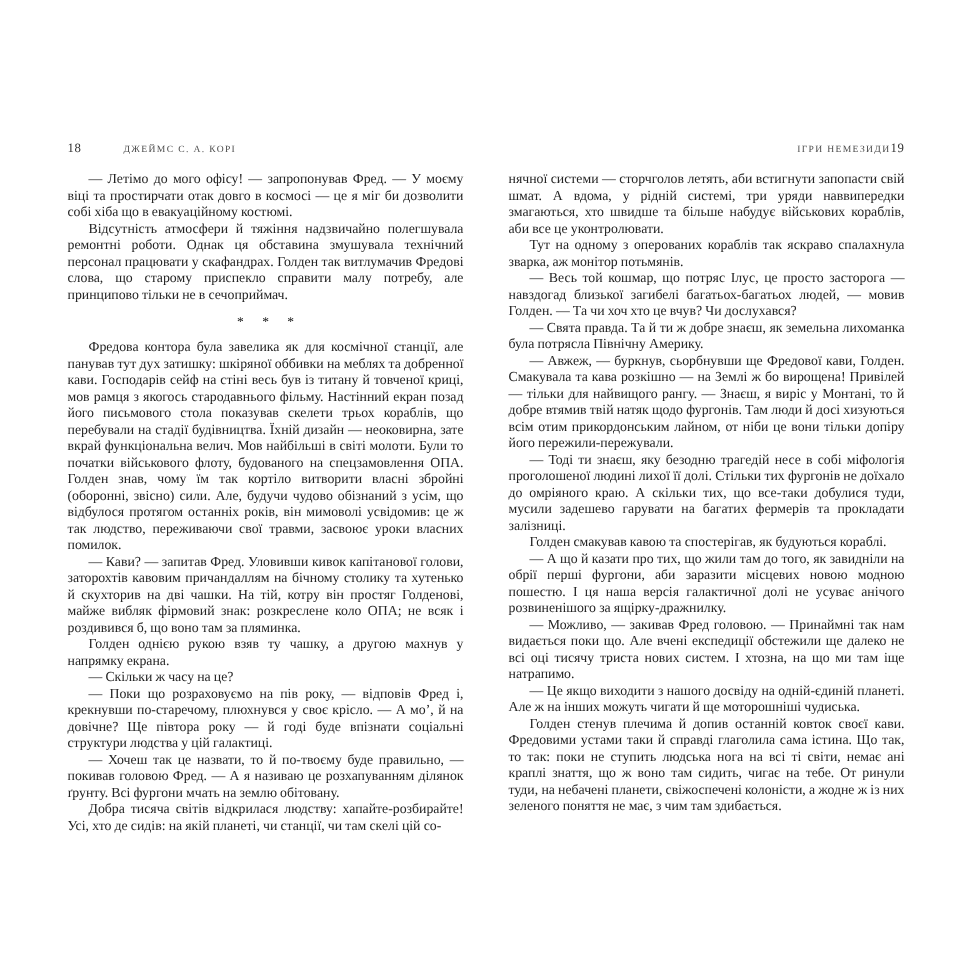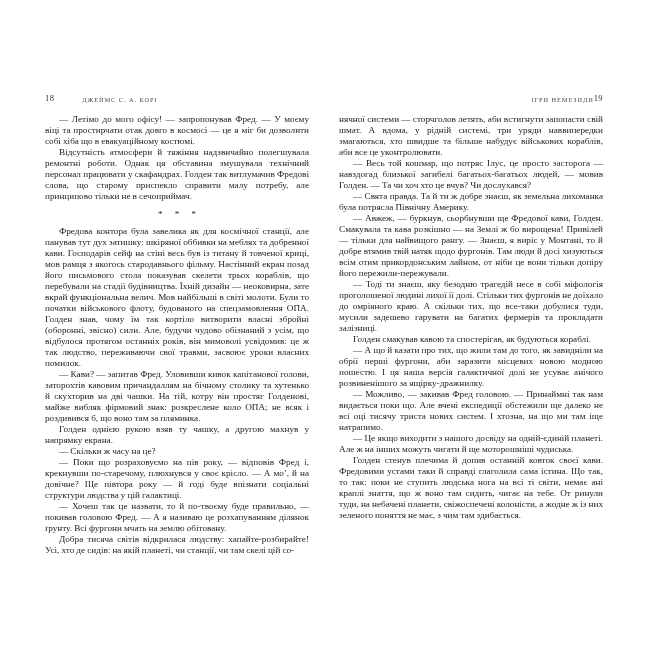--- a/index.html
+++ b/index.html
@@ -94,20 +94,21 @@
       </div>
   </section>
 
   <section class="page right">
     <header class="pg-header">
       <span class="run-title">ІГРИ НЕМЕЗИДИ</span>
       <span class="pg-num">19</span>
     </header>
     <div class="page-body">
         <p class="para">нячної системи — сторчголов летять, аби встигнути запопасти свій шмат. А вдома, у рідній системі, три уряди наввипередки змагаються, хто швидше та більше набудує військових кораблів, аби все це уконтролювати.</p>
+        <p class="para indent">Тут на одному з оперованих кораблів так яскраво спалахнула зварка, аж монітор потьмянів.</p>
         <p class="para indent">— Весь той кошмар, що потряс Ілус, це просто засторога — навздогад близької загибелі багатьох-багатьох людей, — мовив Голден. — Та чи хоч хто це вчув? Чи дослухався?</p>
         <p class="para indent">— Свята правда. Та й ти ж добре знаєш, як земельна лихоманка була потрясла Північну Америку.</p>
         <p class="para indent">— Авжеж, — буркнув, сьорбнувши ще Фредової кави, Голден. Смакувала та кава розкішно — на Землі ж бо вирощена! Привілей — тільки для найвищого рангу. — Знаєш, я виріс у Монтані, то й добре втямив твій натяк щодо фургонів. Там люди й досі хизуються всім отим прикордонським лайном, от ніби це вони тільки допіру його пережили-пережували.</p>
         <p class="para indent">— Тоді ти знаєш, яку безодню трагедій несе в собі міфологія проголошеної людині лихої її долі. Стільки тих фургонів не доїхало до омріяного краю. А скільки тих, що все-таки добулися туди, мусили задешево гарувати на багатих фермерів та прокладати залізниці.</p>
         <p class="para indent">Голден смакував кавою та спостерігав, як будуються кораблі.</p>
         <p class="para indent">— А що й казати про тих, що жили там до того, як завидніли на обрії перші фургони, аби заразити місцевих новою модною пошестю. І ця наша версія галактичної долі не усуває анічого розвиненішого за ящірку-дражнилку.</p>
         <p class="para indent">— Можливо, — закивав Фред головою. — Принаймні так нам видається поки що. Але вчені експедиції обстежили ще далеко не всі оці тисячу триста нових систем. І хтозна, на що ми там іще натрапимо.</p>
         <p class="para indent">— Це якщо виходити з нашого досвіду на одній-єдиній планеті. Але ж на інших можуть чигати й ще моторошніші чудиська.</p>
         <p class="para indent">Голден стенув плечима й допив останній ковток своєї кави. Фредовими устами таки й справді глаголила сама істина. Що так, то так: поки не ступить людська нога на всі ті світи, немає ані краплі знаття, що ж воно там сидить, чигає на тебе. От ринули туди, на небачені планети, свіжоспечені колоністи, а жодне ж із них зеленого поняття не має, з чим там здибається.</p>
       </div>

